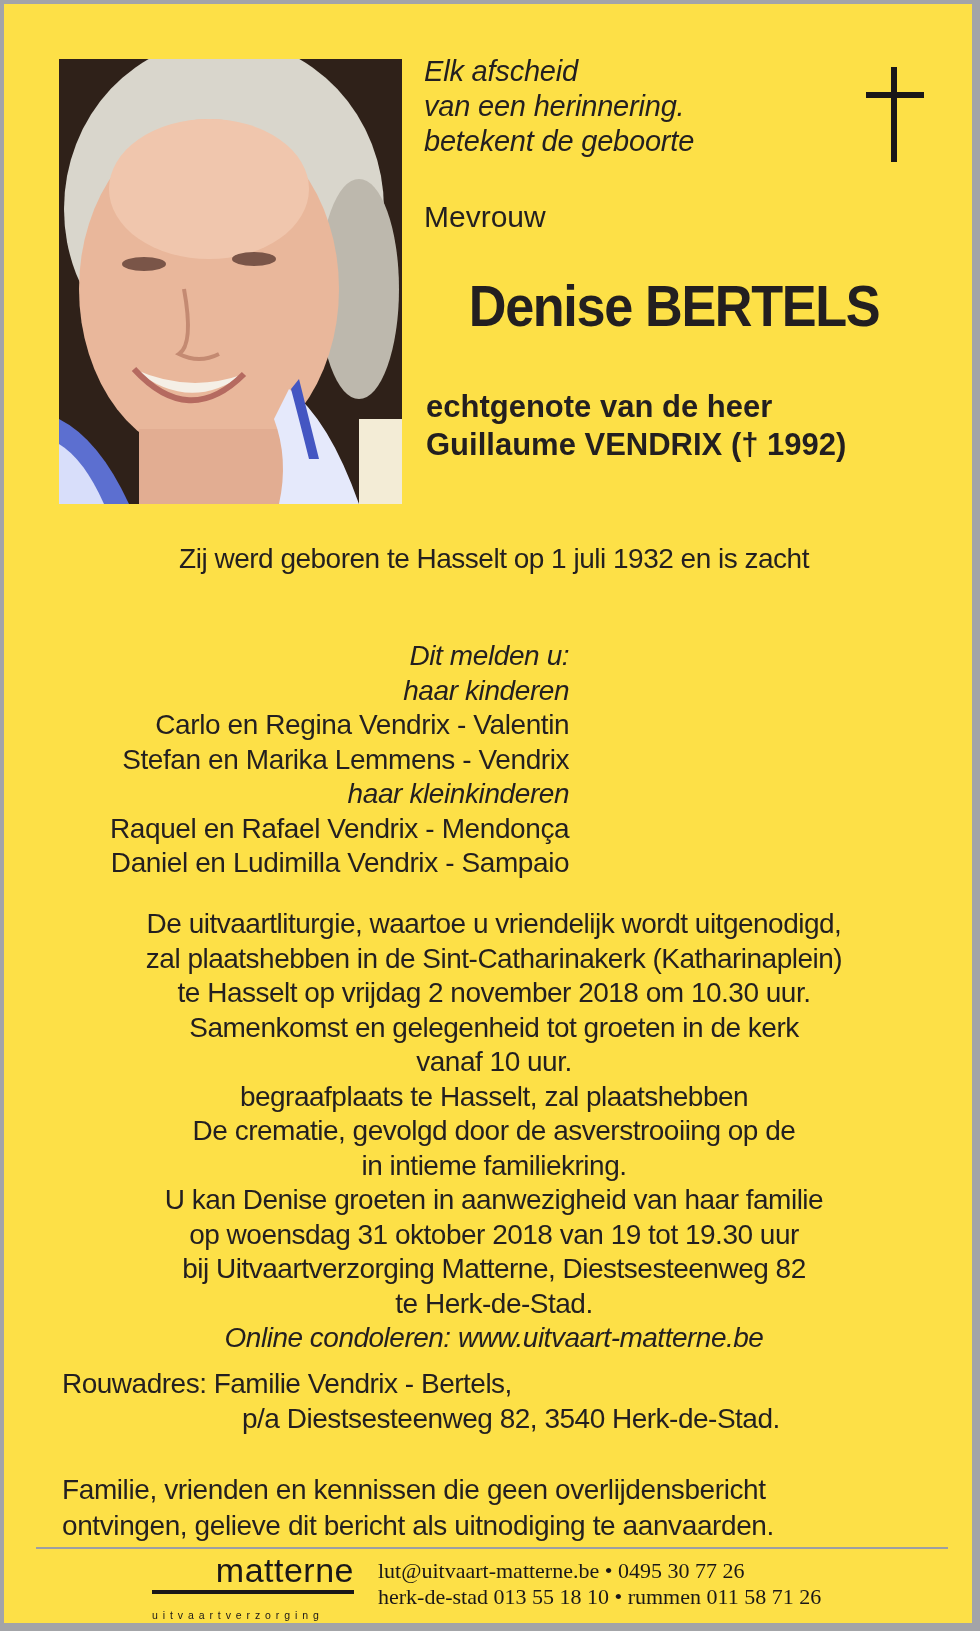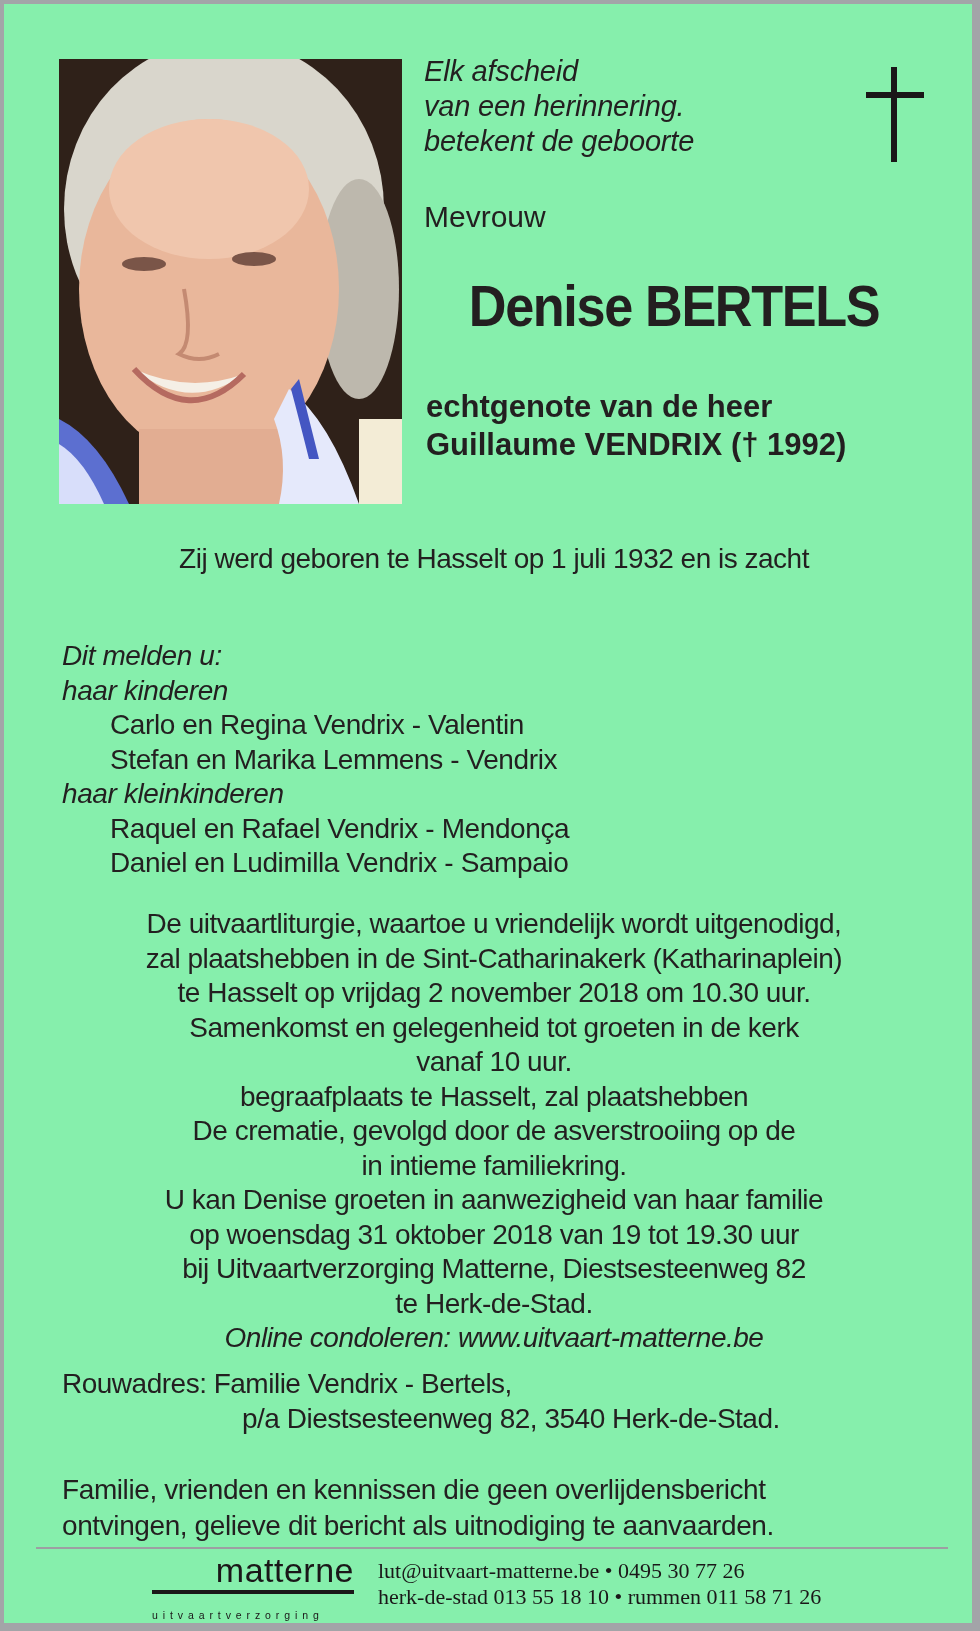--- a/index.html
+++ b/index.html
@@ -8,21 +8,21 @@
       background: #a3a4a8;
       font-family: "Liberation Sans", sans-serif;
       color: #231f20;
       position: relative;
       overflow: hidden;
     }
     .page {
       position: absolute;
       left: 4px; top: 4px;
       width: 968px; height: 1619px;
-      background: #86efac;
+      background: #fde047;
     }
     .photo {
       position: absolute;
       left: 55px; top: 55px;
       width: 343px; height: 445px;
       overflow: hidden;
       background: #2d2019;
     }
     .photo svg { display: block; width: 100%; height: 100%; }
     .quote {
@@ -82,20 +82,21 @@
       font-size: 28px;
       line-height: 35px;
       letter-spacing: -0.5px;
     }
     .announcers {
       position: absolute;
       left: 58px; top: 635px;
       font-size: 28px;
       line-height: 34.5px;
       letter-spacing: -0.4px;
+      text-align: right;
     }
     .announcers .lbl { font-style: italic; }
     .announcers .member { padding-left: 48px; white-space: nowrap; }
     .ceremony {
       position: absolute;
       left: 60px; width: 860px;
       top: 903px;
       text-align: center;
       font-size: 28px;
       line-height: 34.5px;

